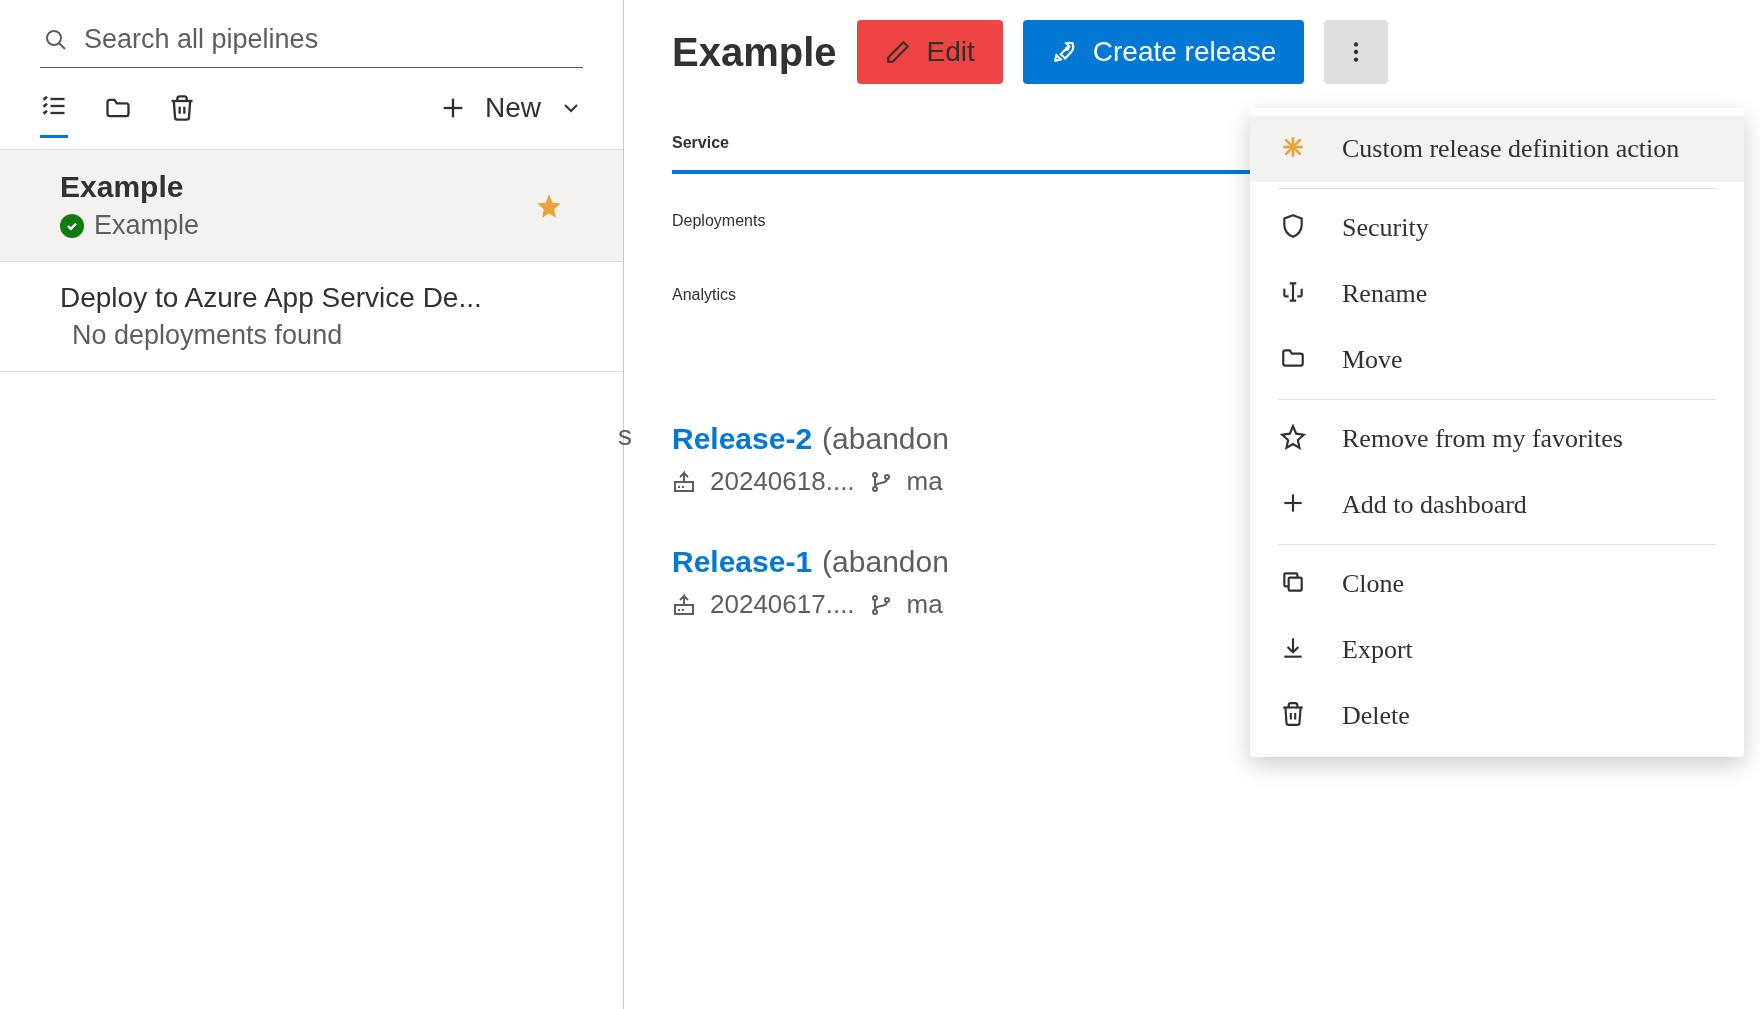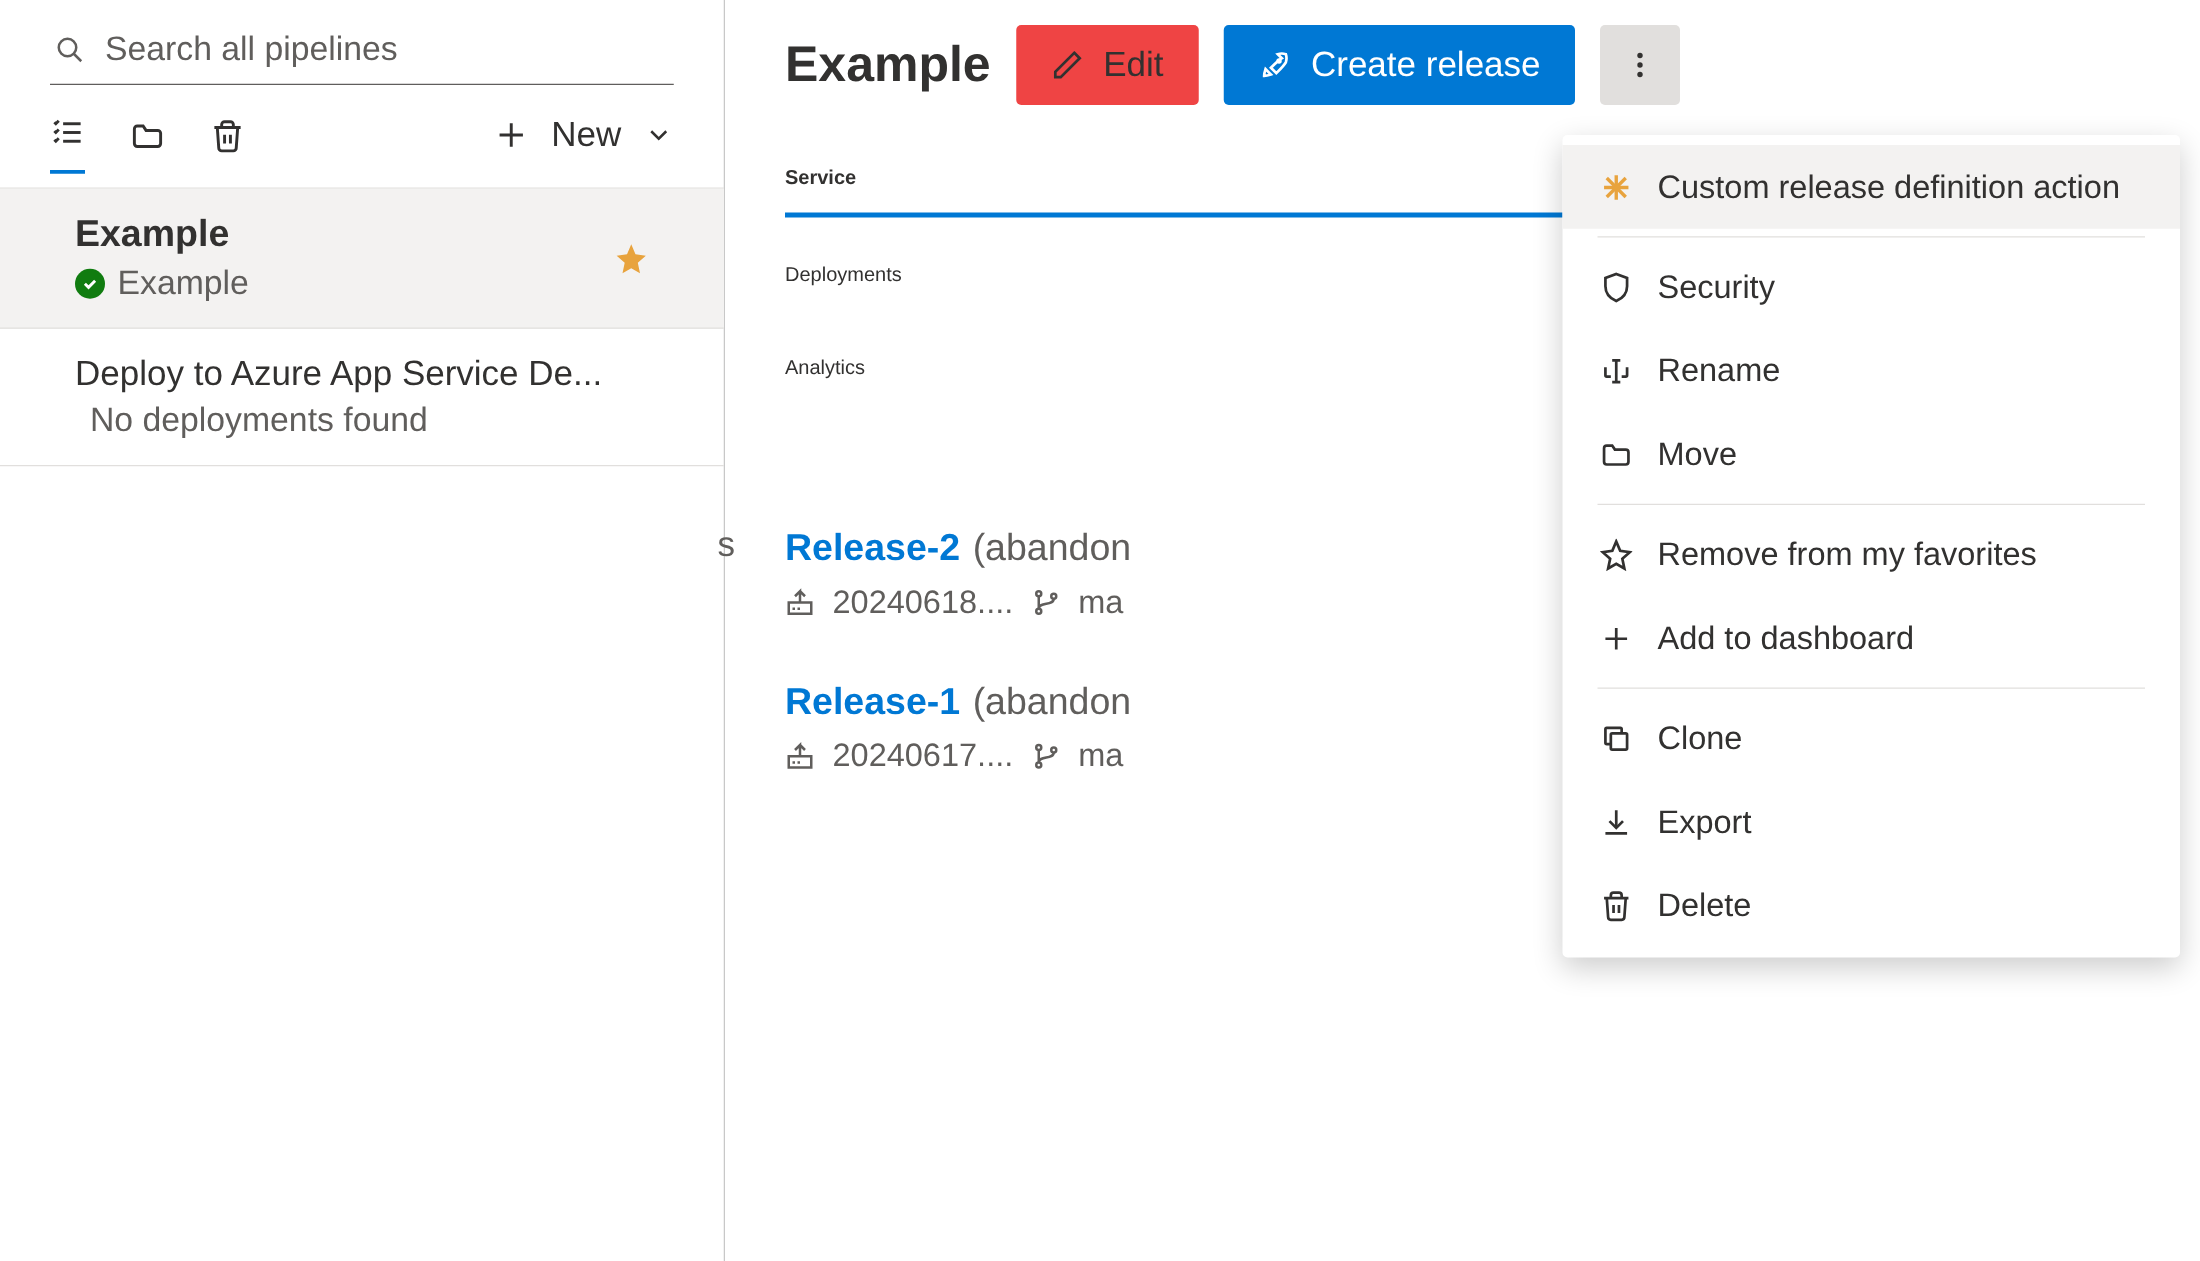--- a/index.html
+++ b/index.html
@@ -6,21 +6,21 @@
     body {
       font-family: "Segoe UI", -apple-system, BlinkMacSystemFont, sans-serif;
       font-size: 16px;
       color: #323130;
       display: flex;
       height: 100vh;
       overflow: hidden;
       background: #fff;
     }
     .left-panel {
-      width: 580px;
+      width: 624px;
       border-right: 1px solid #c8c8c8;
       display: flex;
       flex-direction: column;
     }
     .right-panel {
       flex: 1;
       position: relative;
       padding: 20px 40px 0 48px;
     }
     
@@ -39,21 +39,21 @@
       flex: 1;
       color: #323130;
       background: transparent;
     }
     .search-box input::placeholder { color: #605e5c; }
     .search-icon { width: 24px; height: 24px; color: #605e5c; }
 
     
     .toolbar {
       display: flex;
-      align-items: flex-start;
+      align-items: flex-end;
       padding: 24px 40px 25px 40px;
     }
     .toolbar-left { display: flex; gap: 36px; align-items: center;}
     .toolbar-spacer { flex: 1; }
     .toolbar-icon { width: 28px; height: 28px; cursor: pointer; color: #323130; }
     .toolbar-tab-active { position: relative; }
     .toolbar-tab-active::after {
       content: "";
       position: absolute;
       left: 0; right: 0; bottom: -14px;
@@ -207,25 +207,25 @@
       top: 108px;
       right: 16px;
       width: 494px;
       background: #fff;
       box-shadow: 0 8px 24px rgba(0,0,0,0.2);
       border-radius: 4px;
       padding: 8px 0;
     }
     .menu-item {
       display: flex;
-      align-items: center;
-      gap: 20px;
+      gap: 36px;
       padding: 18px 30px;
       font-size: 26px;
       cursor: pointer;
+      font-family: Liberation Serif, serif;
     }
     .menu-item.highlighted { background: #f3f2f1; }
     .menu-item svg { width: 26px; height: 26px; flex-shrink: 0; }
     .menu-item .asterisk-icon { color: #e8a33d; }
     .menu-divider {
       height: 1px;
       background: #e1dfdd;
       margin: 6px 28px;
     }
   </style>

